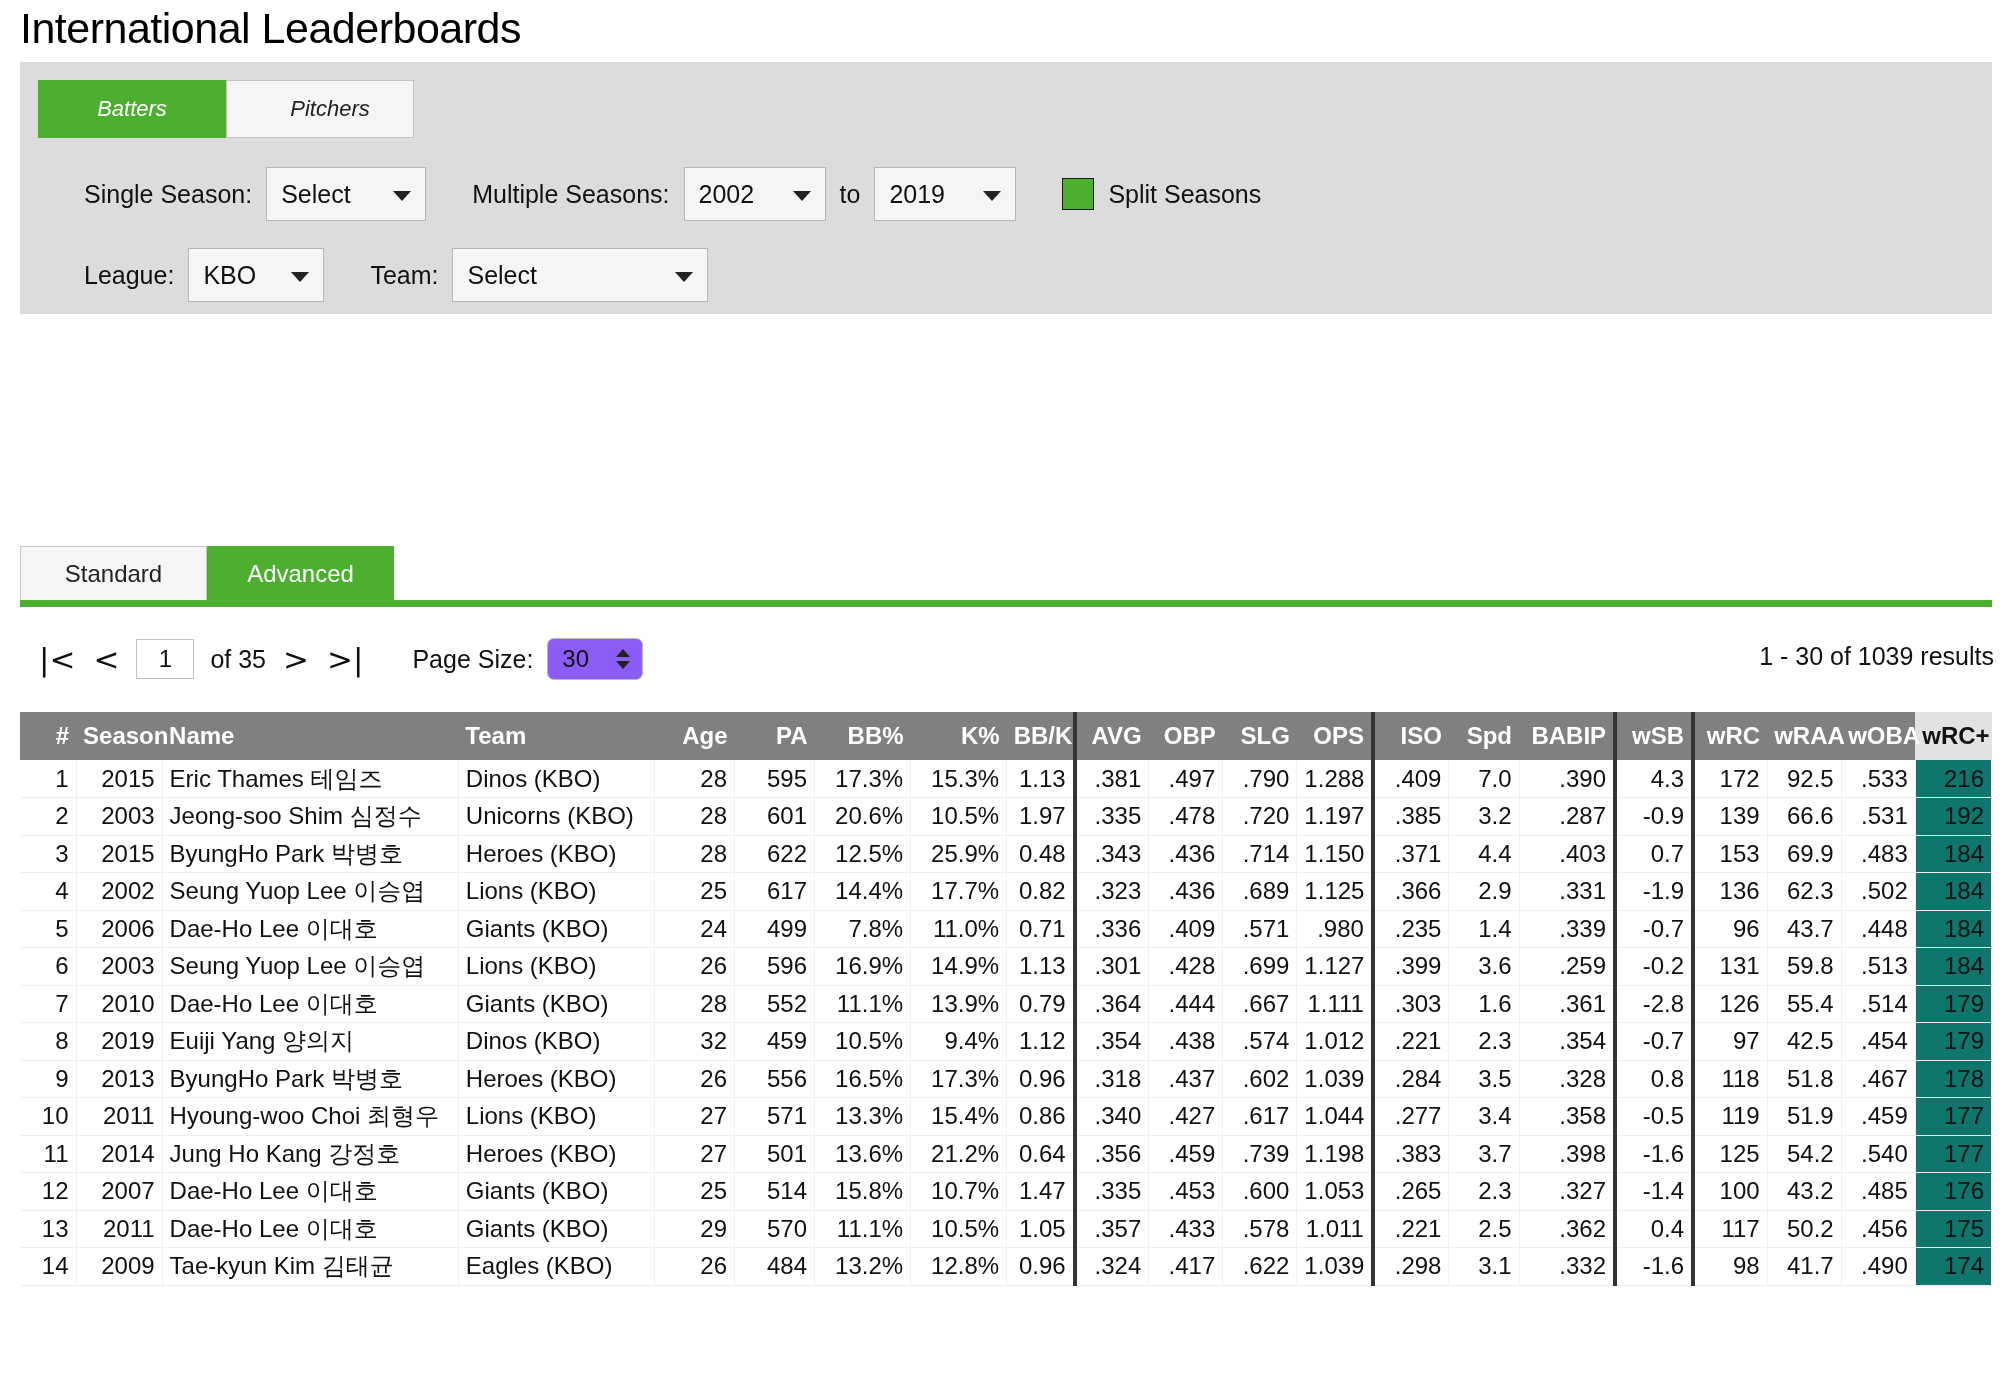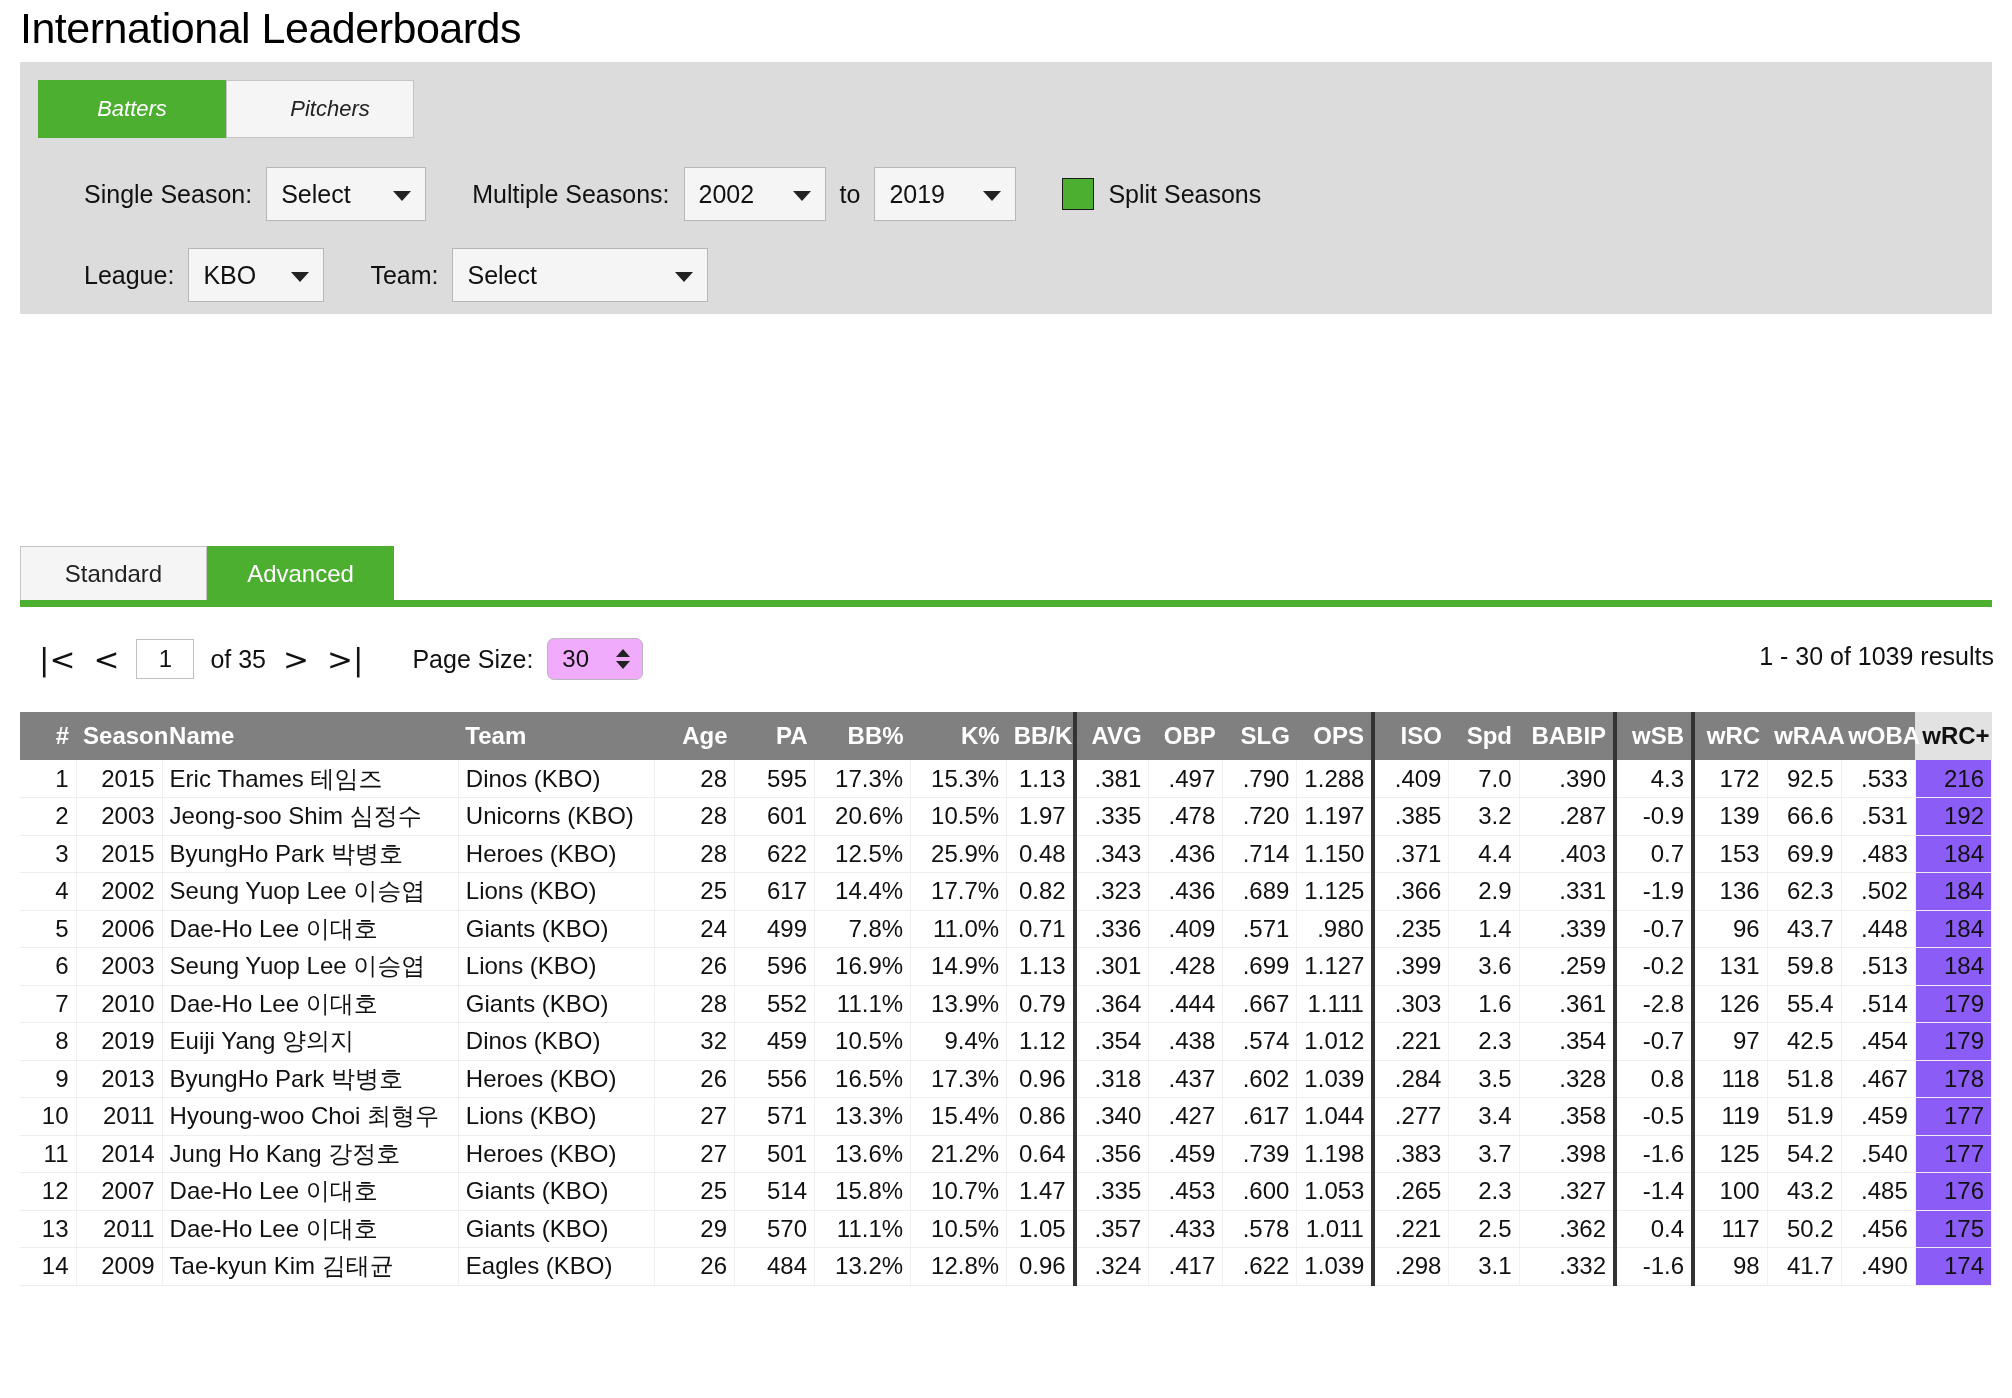--- a/index.html
+++ b/index.html
@@ -125,21 +125,21 @@
     font-family: "Liberation Sans", sans-serif;
     margin: 0 8px; color: #111;
   }
   .pg-of { padding: 0 8px; white-space: nowrap; }
   .pg-size-label { margin-left: 40px; white-space: nowrap; }
   .pg-size-sel {
     position: relative;
     margin-left: 14px;
     width: 96px; height: 42px;
     border: 1px solid #b9b9b9; border-radius: 7px;
-    background: #f0abfc;
+    background: #8b5cf6;
     display: flex; align-items: center;
     padding-left: 14px;
     font-size: 24px; color: #111;
     cursor: pointer;
   }
   .spin {
     position: absolute; right: 12px; top: 50%;
     transform: translateY(-50%);
     display: flex; flex-direction: column; gap: 4px;
   }
@@ -185,21 +185,21 @@
     padding: 0 7px;
     text-align: right;
     border-bottom: 1px solid #eeeeee;
     border-right: 1px solid #f0f0f0;
     color: #111;
     white-space: nowrap;
     background: #ffffff;
     overflow: hidden;
   }
   table.lb tbody td.left { text-align: left; }
-  table.lb tbody td.sorted { background: #8b5cf6; }
+  table.lb tbody td.sorted { background: #0f766e; }
 
   
   .sep-l { border-left: 4px solid #333333 !important; }
   table.lb thead th.sep-l { border-left: 4px solid #333333 !important; }
 
   
   col.c-rank   { width: 56px; }
   col.c-season { width: 86px; }
   col.c-name   { width: 296px; }
   col.c-team   { width: 196px; }

